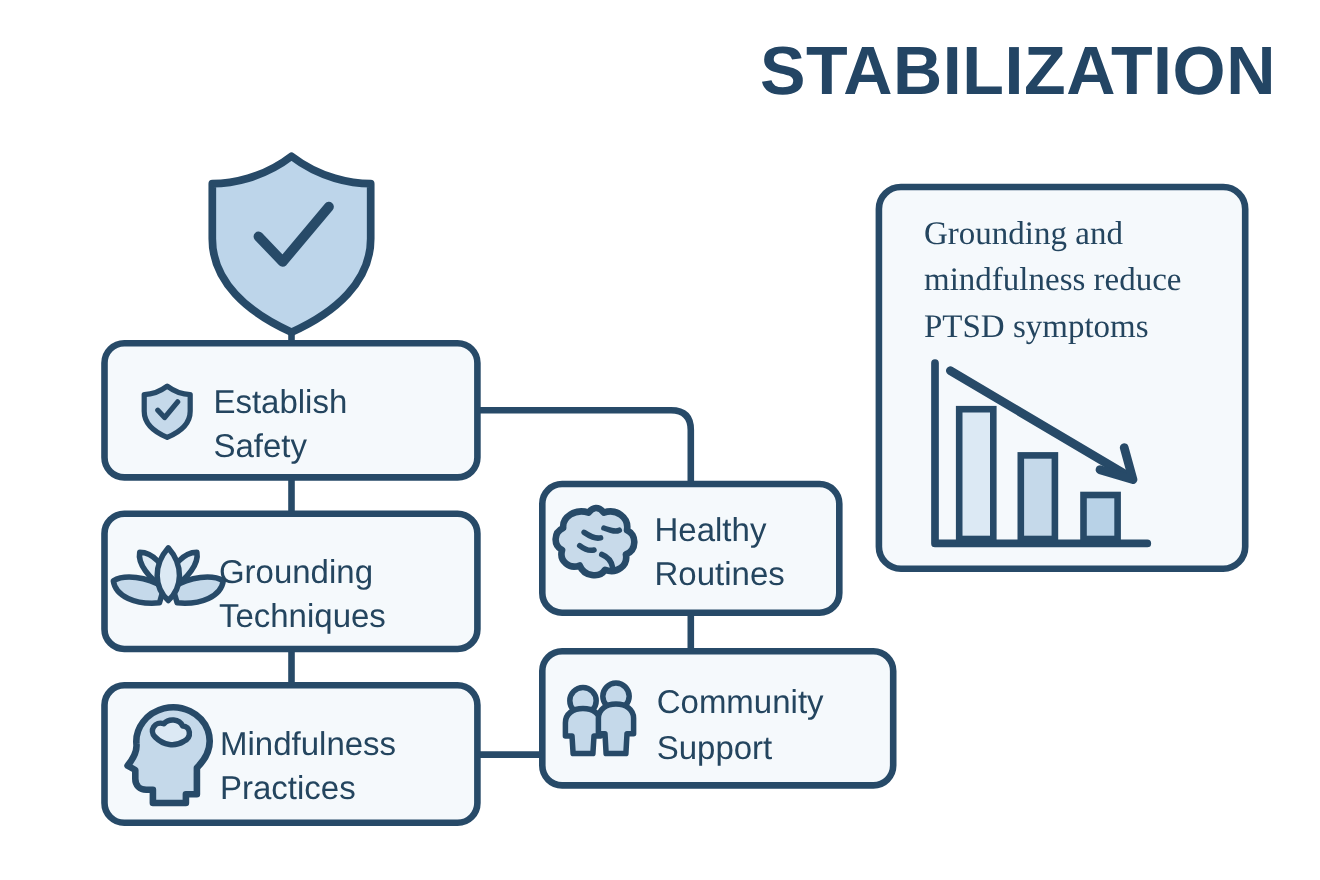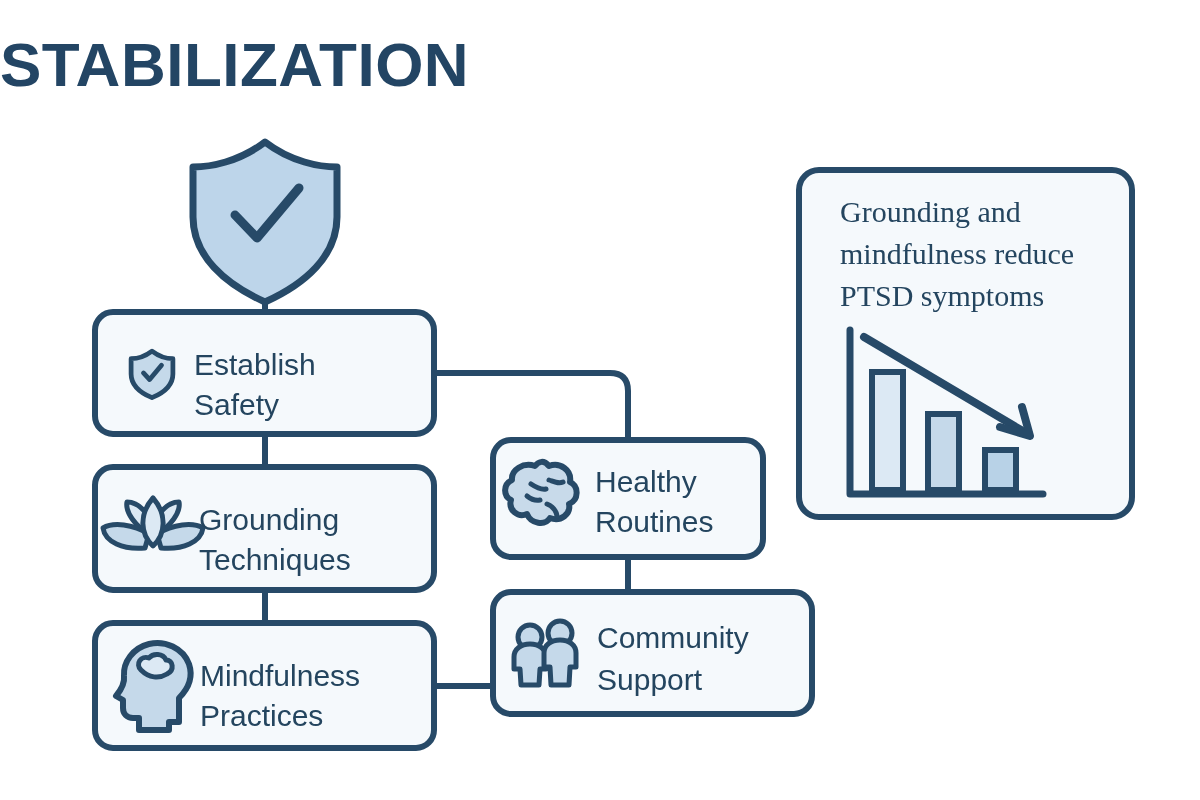--- a/index.html
+++ b/index.html
@@ -18,21 +18,21 @@
     position: relative;
     width: 1200px;
     height: 800px;
     background: #ffffff;
   }
   .title {
     position: absolute;
     left: 0;
     top: 34px;
     width: 1160px;
-    text-align: left;
+    text-align: right;
     font-family: "Liberation Sans", sans-serif;
     font-weight: bold;
     font-size: 62px;
     letter-spacing: 0.5px;
     color: #234564;
     line-height: 1;
     user-select: none;
   }
   svg.diagram {
     position: absolute;

